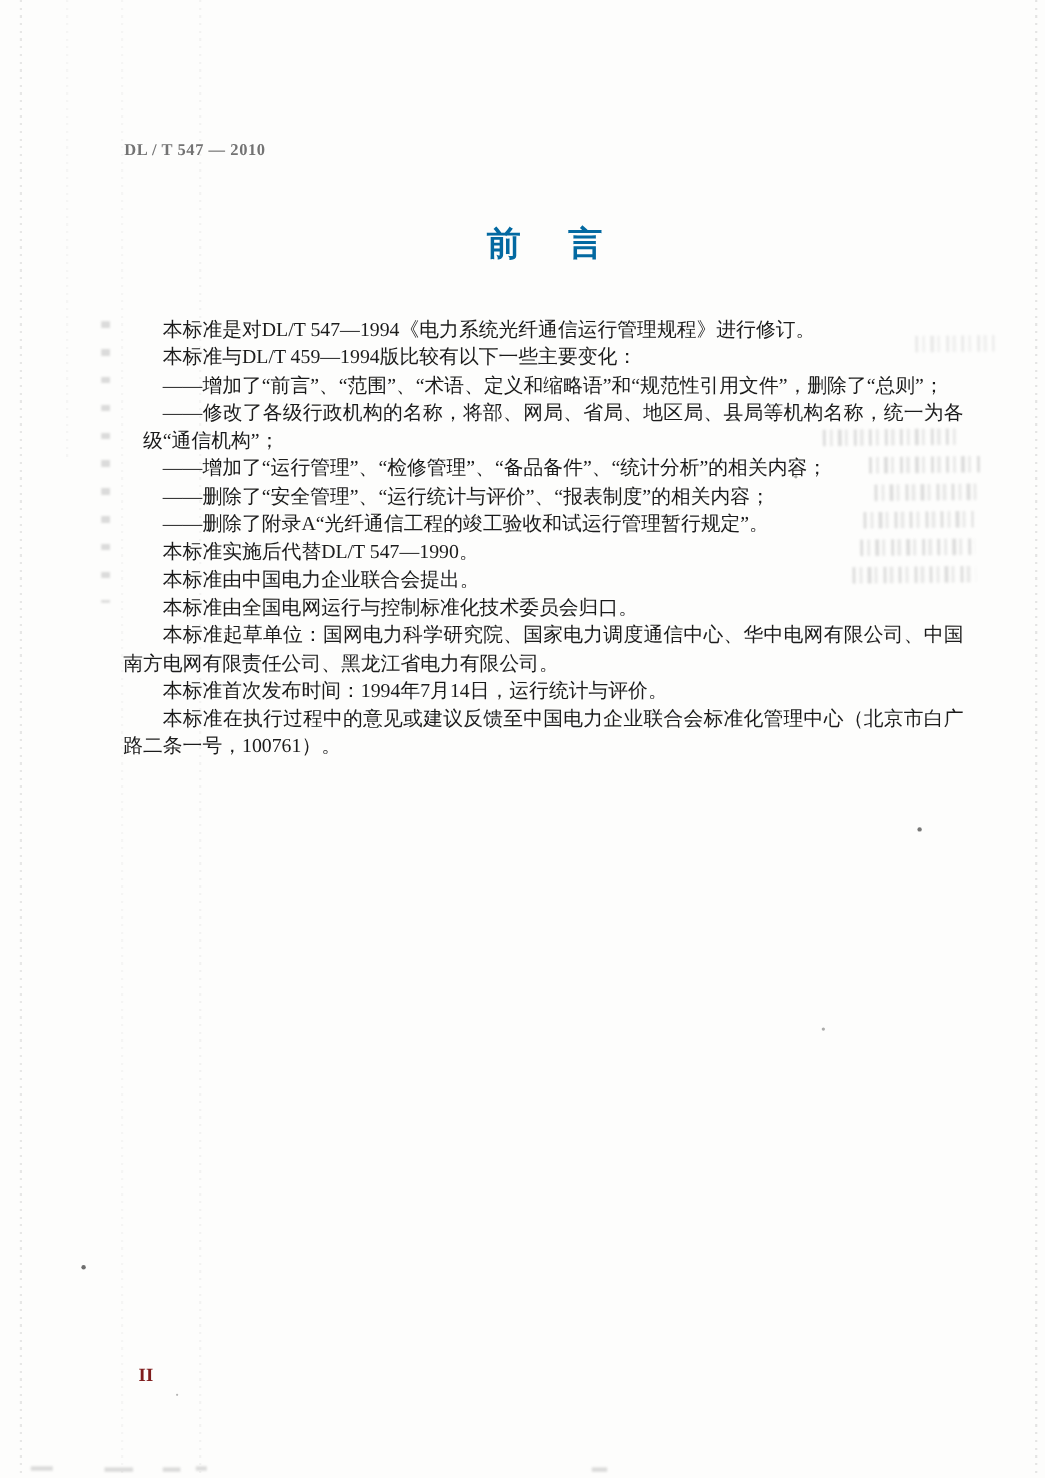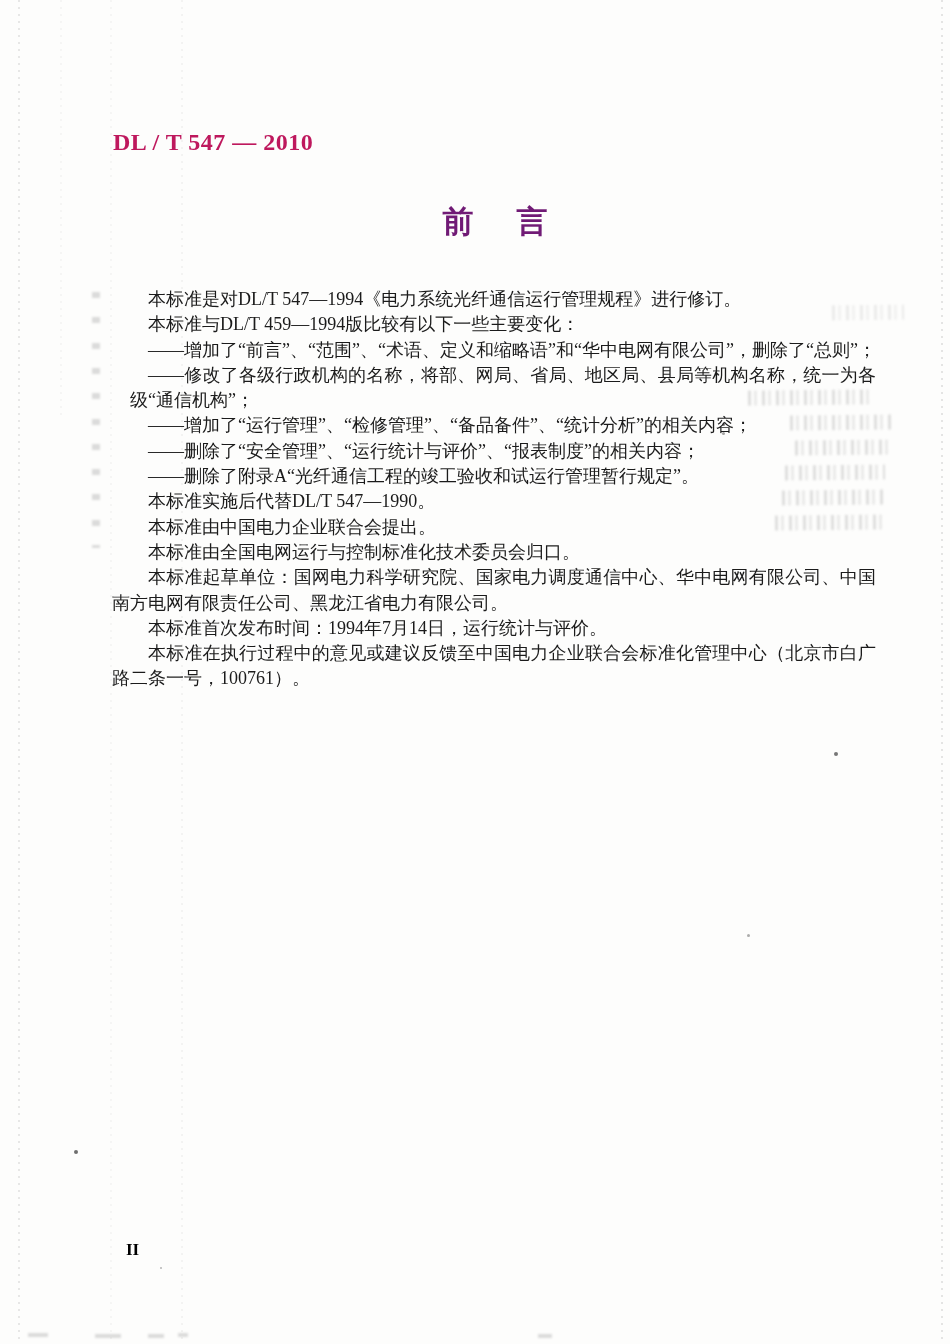--- a/index.html
+++ b/index.html
@@ -8,42 +8,42 @@
     width:950px;height:1344px;
     margin:0 auto;
     background:#fdfdfc;
     overflow:hidden;
     font-family:"Liberation Serif","DejaVu Serif",serif;
     color:#1b1b1b;
   }
   
   .std-number{
     position:absolute;left:113px;top:129px;
-    font-size:24px;font-weight:bold;letter-spacing:.5px;
-    color:#be185d;
+    font-size:15px;font-weight:bold;letter-spacing:.5px;
+    color:#737373;
   }
   .doc-title{
     position:absolute;left:0;right:0;top:201px;
     margin:0;padding-left:46px;
     text-align:center;
     font-family:"Liberation Sans","DejaVu Sans",sans-serif;
     font-size:31px;font-weight:600;letter-spacing:6px;
-    color:#701a75;
+    color:#0369a1;
   }
   .doc-body{
     position:absolute;left:112px;top:287px;width:764px;
     font-size:18px;line-height:25.3px;
     text-align:justify;
   }
   .doc-body p{margin:0;}
   .doc-body p.indent{text-indent:2em;}
   .doc-body p.dash{padding-left:1em;text-indent:1em;}
   .page-number{
     position:absolute;left:126px;top:1240px;
-    font-size:17px;font-weight:bold;color:#000000;
+    font-size:17px;font-weight:bold;color:#7f1d1d;
   }
   
   .vline{
     position:absolute;width:2px;top:0;bottom:0;
     background-image:repeating-linear-gradient(180deg,
       rgba(110,110,110,.55) 0 2px, transparent 2px 7px);
   }
   .ghost-row{
     position:absolute;height:15px;
     background-image:repeating-linear-gradient(90deg,
@@ -104,21 +104,21 @@
   <div class="smudge" style="left:178px;top:1333px;width:10px;"></div>
   <div class="smudge" style="left:538px;top:1334px;width:14px;"></div>
 
   <div class="std-number">DL / T 547 — 2010</div>
 
   <h1 class="doc-title">前　言</h1>
 
   <div class="doc-body" id="paragraphs">
       <p class="indent">本标准是对DL/T 547—1994《电力系统光纤通信运行管理规程》进行修订。</p>
       <p class="indent">本标准与DL/T 459—1994版比较有以下一些主要变化：</p>
-      <p class="dash">——增加了“前言”、“范围”、“术语、定义和缩略语”和“华中电网有限公司”，删除了“总则”；</p>
+      <p class="dash">——增加了“前言”、“范围”、“术语、定义和缩略语”和“规范性引用文件”，删除了“总则”；</p>
       <p class="dash">——修改了各级行政机构的名称，将部、网局、省局、地区局、县局等机构名称，统一为各级“通信机构”；</p>
       <p class="dash">——增加了“运行管理”、“检修管理”、“备品备件”、“统计分析”的相关内容；</p>
       <p class="dash">——删除了“安全管理”、“运行统计与评价”、“报表制度”的相关内容；</p>
       <p class="dash">——删除了附录A“光纤通信工程的竣工验收和试运行管理暂行规定”。</p>
       <p class="indent">本标准实施后代替DL/T 547—1990。</p>
       <p class="indent">本标准由中国电力企业联合会提出。</p>
       <p class="indent">本标准由全国电网运行与控制标准化技术委员会归口。</p>
       <p class="indent">本标准起草单位：国网电力科学研究院、国家电力调度通信中心、华中电网有限公司、中国南方电网有限责任公司、黑龙江省电力有限公司。</p>
       <p class="indent">本标准首次发布时间：1994年7月14日，运行统计与评价。</p>
       <p class="indent">本标准在执行过程中的意见或建议反馈至中国电力企业联合会标准化管理中心（北京市白广路二条一号，100761）。</p>

